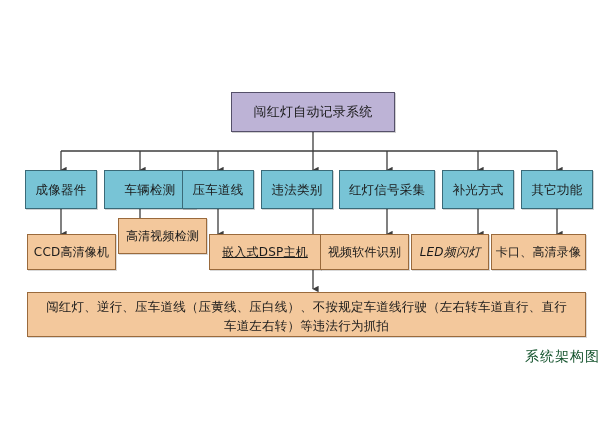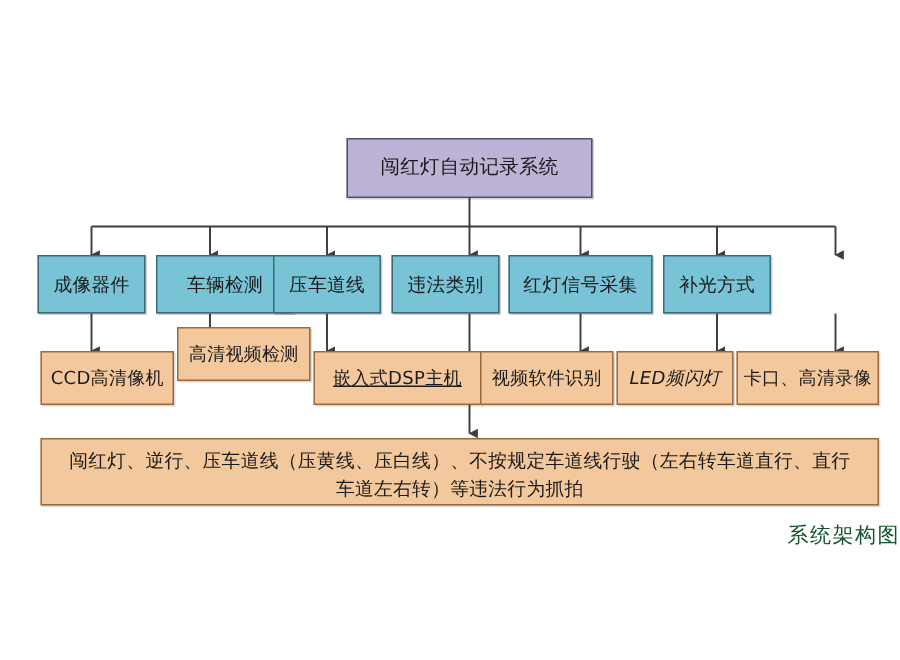--- a/index.html
+++ b/index.html
@@ -128,20 +128,23 @@
   </div>
   <div class="node cat-node" style="left:261px; top:170px; width:72px; height:39px;justify-content:center;">
     <span>违法类别</span>
   </div>
   <div class="node cat-node" style="left:339px; top:170px; width:96px; height:39px;">
     <span>红灯信号采集</span>
   </div>
   <div class="node cat-node" style="left:442px; top:170px; width:72px; height:39px;">
     <span>补光方式</span>
   </div>
+  <div class="node cat-node" style="left:521px; top:170px; width:72px; height:39px;">
+    <span>其它功能</span>
+  </div>
 
   <div class="node impl-node" style="left:27px; top:234px; width:89px; height:36px;">
     <span>CCD高清像机</span>
   </div>
   <div class="node impl-node" style="left:118px; top:218px; width:89px; height:36px;">
     <span>高清视频检测</span>
   </div>
   <div class="node impl-node" style="left:209px; top:234px; width:112px; height:36px;text-decoration:underline;">
     <span>嵌入式DSP主机</span>
   </div>

